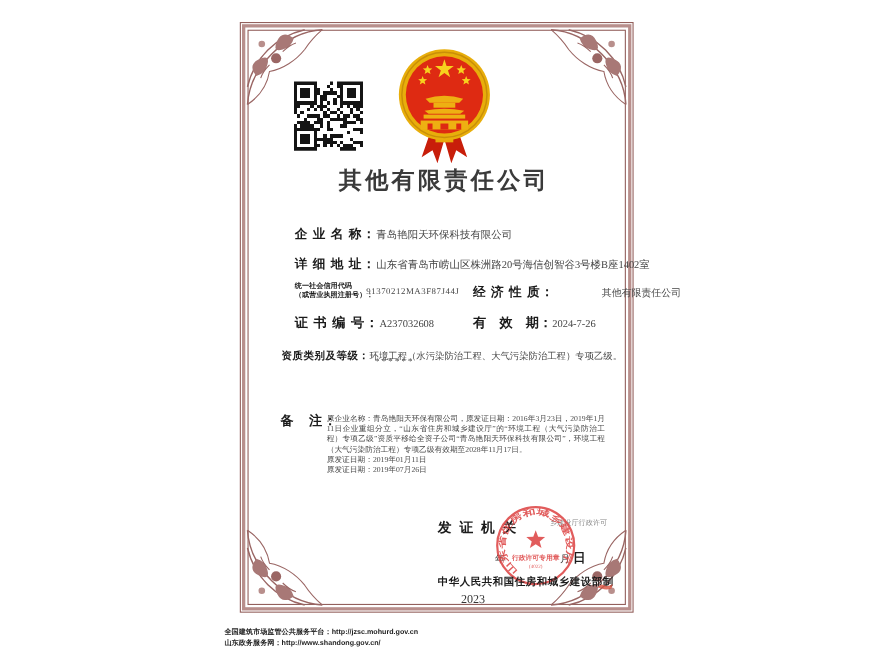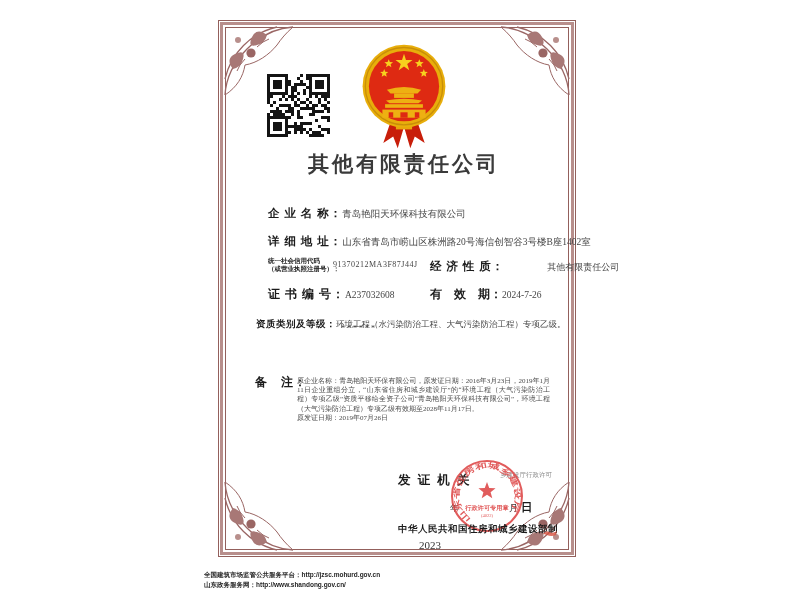--- a/index.html
+++ b/index.html
@@ -395,20 +395,21 @@
   </div>
 
   <div class="abs" style="left:256px;top:313px;">
     <span class="label f9b">资质类别及等级：</span><span class="value v85">环境工程（水污染防治工程、大气污染防治工程）专项乙级。</span>
   </div>
   <div class="abs stars" style="left:341px;top:324px;">******</div>
 
   <div class="abs label f12" style="left:255px;top:374px;">备　注：</div>
   <div class="abs remarks" style="left:297px;top:377px;">
     <div>原企业名称：青岛艳阳天环保有限公司，原发证日期：2016年3月23日，2019年1月11日企业重组分立，“山东省住房和城乡建设厅”的“环境工程（大气污染防治工程）专项乙级”资质平移给全资子公司“青岛艳阳天环保科技有限公司”，环境工程（大气污染防治工程）专项乙级有效期至2028年11月17日。</div>
+    <div>原发证日期：2019年01月11日</div>
     <div>原发证日期：2019年07月26日</div>
   </div>
 
   <div class="abs issuer-label" style="left:398px;top:472px;">发 证 机 关</div>
   <div class="abs side-note" style="left:500px;top:471px;">乡建设厅行政许可</div>
 
   <div class="abs date-num" style="left:419px;top:501px;margin-top:38px;">2023</div>
   <div class="abs date-char" style="left:450px;top:502px;">年</div>
   <div class="abs date-char" style="left:509px;top:502px;">月</div>
   <div class="abs day-char" style="left:521px;top:500px;">日</div>

